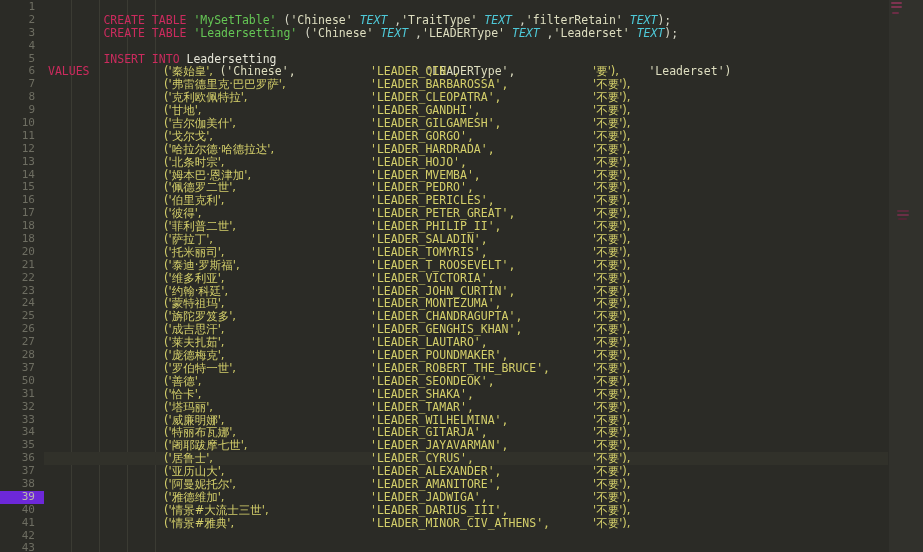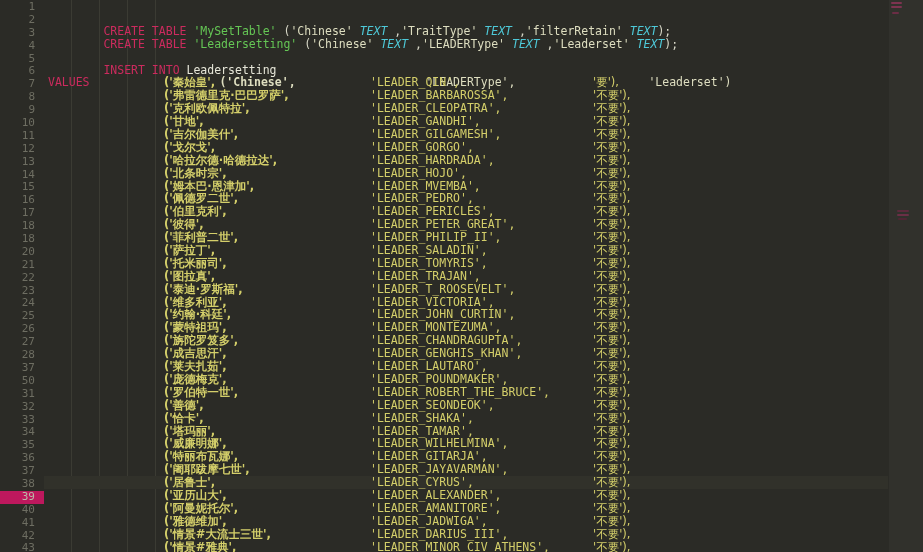--- a/index.html
+++ b/index.html
@@ -39,29 +39,29 @@
     height: 12.9px;
     line-height: 12.9px;
     text-align: right;
     padding-right: 9px;
     box-sizing: border-box;
     color: #6e6e62;
     font-size: 11px;
     white-space: pre;
   }
   .gut-row.current {
-    background: #be185d;
+    background: #6d28d9;
     color: #b9b9a8;
   }
 
   
   .code-area {
     position: relative;
     flex: 1 1 auto;
-    padding-top: 12px;
+    padding-top: 1px;
     overflow: hidden;
   }
   .line {
     position: relative;
     height: 12.9px;
     line-height: 12.9px;
     white-space: pre;
     padding-left: 4px;
     box-sizing: border-box;
   }
@@ -92,21 +92,21 @@
 
   
   .kw      { color: #cc2b5e; }       
   .tbl     { color: #65c655; }       
   .type    { color: #4ec9d8; font-style: italic; }  
   .str     { color: #dedec0; }       
   .strv    { color: #d4cf6a; }       
   .ident   { color: #e6e6d8; }       
   .punc    { color: #d8d8c8; }
   .cn      { font-family: "DejaVu Sans", "Liberation Sans", sans-serif; }
-  .c1 { display: inline-block; width: 206px; font-weight: bold; }
+  .c1 { display: inline-block; width: 206px; }
   .c2 { display: inline-block; width: 223px; }
 
   
   .minimap {
     position: absolute;
     top: 0; right: 0;
     width: 34px;
     height: 552px;
     background: #2b2b26;
     z-index: 4;
@@ -222,21 +222,20 @@
           <div class="line"><span style="display:inline-block;width:116px"></span><span class="strv c1 cn">('戈尔戈',</span><span class="strv c2">'LEADER_GORGO',</span><span class="strv cn">'不要'),</span></div>
           <div class="line"><span style="display:inline-block;width:116px"></span><span class="strv c1 cn">('哈拉尔德·哈德拉达',</span><span class="strv c2">'LEADER_HARDRADA',</span><span class="strv cn">'不要'),</span></div>
           <div class="line"><span style="display:inline-block;width:116px"></span><span class="strv c1 cn">('北条时宗',</span><span class="strv c2">'LEADER_HOJO',</span><span class="strv cn">'不要'),</span></div>
           <div class="line"><span style="display:inline-block;width:116px"></span><span class="strv c1 cn">('姆本巴·恩津加',</span><span class="strv c2">'LEADER_MVEMBA',</span><span class="strv cn">'不要'),</span></div>
           <div class="line"><span style="display:inline-block;width:116px"></span><span class="strv c1 cn">('佩德罗二世',</span><span class="strv c2">'LEADER_PEDRO',</span><span class="strv cn">'不要'),</span></div>
           <div class="line"><span style="display:inline-block;width:116px"></span><span class="strv c1 cn">('伯里克利',</span><span class="strv c2">'LEADER_PERICLES',</span><span class="strv cn">'不要'),</span></div>
           <div class="line"><span style="display:inline-block;width:116px"></span><span class="strv c1 cn">('彼得',</span><span class="strv c2">'LEADER_PETER_GREAT',</span><span class="strv cn">'不要'),</span></div>
           <div class="line"><span style="display:inline-block;width:116px"></span><span class="strv c1 cn">('菲利普二世',</span><span class="strv c2">'LEADER_PHILIP_II',</span><span class="strv cn">'不要'),</span></div>
           <div class="line"><span style="display:inline-block;width:116px"></span><span class="strv c1 cn">('萨拉丁',</span><span class="strv c2">'LEADER_SALADIN',</span><span class="strv cn">'不要'),</span></div>
           <div class="line"><span style="display:inline-block;width:116px"></span><span class="strv c1 cn">('托米丽司',</span><span class="strv c2">'LEADER_TOMYRIS',</span><span class="strv cn">'不要'),</span></div>
-          <div class="line"><span style="display:inline-block;width:116px"></span><span class="strv c1 cn">('图拉真',</span><span class="strv c2">'LEADER_TRAJAN',</span><span class="strv cn">'不要'),</span></div>
           <div class="line"><span style="display:inline-block;width:116px"></span><span class="strv c1 cn">('泰迪·罗斯福',</span><span class="strv c2">'LEADER_T_ROOSEVELT',</span><span class="strv cn">'不要'),</span></div>
           <div class="line"><span style="display:inline-block;width:116px"></span><span class="strv c1 cn">('维多利亚',</span><span class="strv c2">'LEADER_VICTORIA',</span><span class="strv cn">'不要'),</span></div>
           <div class="line"><span style="display:inline-block;width:116px"></span><span class="strv c1 cn">('约翰·科廷',</span><span class="strv c2">'LEADER_JOHN_CURTIN',</span><span class="strv cn">'不要'),</span></div>
           <div class="line"><span style="display:inline-block;width:116px"></span><span class="strv c1 cn">('蒙特祖玛',</span><span class="strv c2">'LEADER_MONTEZUMA',</span><span class="strv cn">'不要'),</span></div>
           <div class="line"><span style="display:inline-block;width:116px"></span><span class="strv c1 cn">('旃陀罗笈多',</span><span class="strv c2">'LEADER_CHANDRAGUPTA',</span><span class="strv cn">'不要'),</span></div>
           <div class="line"><span style="display:inline-block;width:116px"></span><span class="strv c1 cn">('成吉思汗',</span><span class="strv c2">'LEADER_GENGHIS_KHAN',</span><span class="strv cn">'不要'),</span></div>
           <div class="line"><span style="display:inline-block;width:116px"></span><span class="strv c1 cn">('莱夫扎茹',</span><span class="strv c2">'LEADER_LAUTARO',</span><span class="strv cn">'不要'),</span></div>
           <div class="line"><span style="display:inline-block;width:116px"></span><span class="strv c1 cn">('庞德梅克',</span><span class="strv c2">'LEADER_POUNDMAKER',</span><span class="strv cn">'不要'),</span></div>
           <div class="line"><span style="display:inline-block;width:116px"></span><span class="strv c1 cn">('罗伯特一世',</span><span class="strv c2">'LEADER_ROBERT_THE_BRUCE',</span><span class="strv cn">'不要'),</span></div>
           <div class="line"><span style="display:inline-block;width:116px"></span><span class="strv c1 cn">('善德',</span><span class="strv c2">'LEADER_SEONDEOK',</span><span class="strv cn">'不要'),</span></div>

